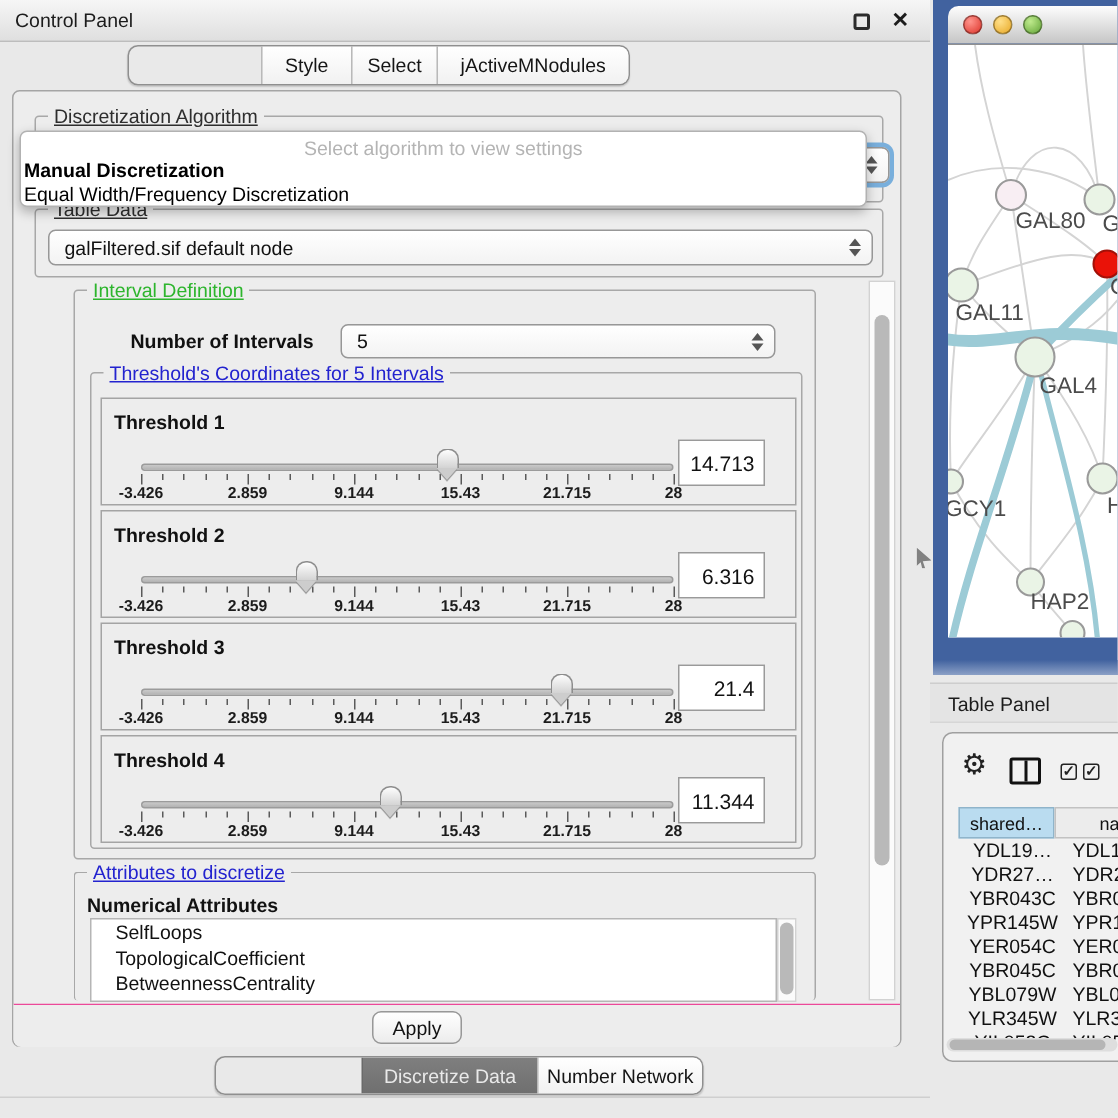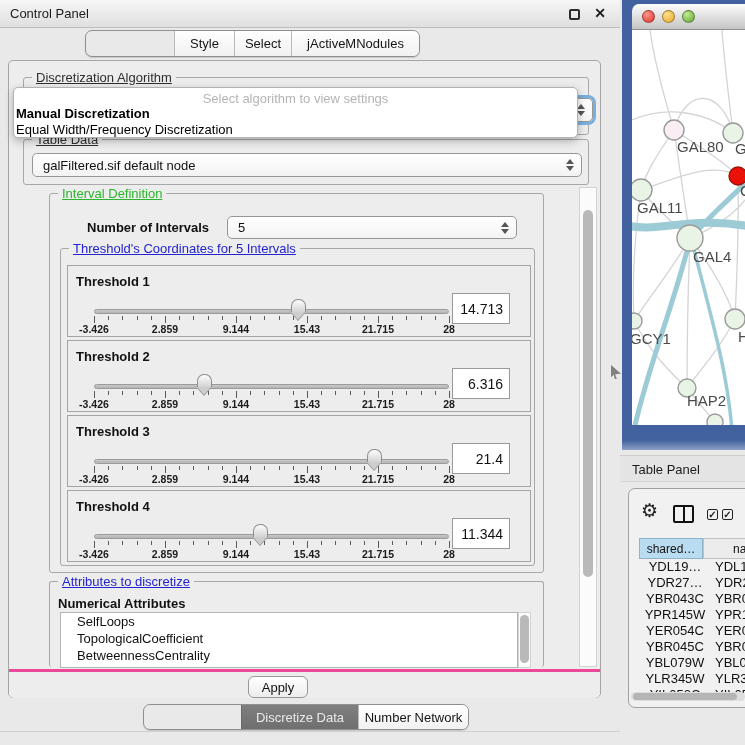--- a/index.html
+++ b/index.html
@@ -58,21 +58,21 @@
   .tick-lab{position:absolute;transform:translateX(-50%);font-size:10.5px;font-weight:bold;color:#1b1b1b;white-space:nowrap;}
   .t-value{position:absolute;left:384px;top:27px;width:58px;height:31px;background:#fff;border:1px solid #9a9a9a;
     font-size:14px;display:flex;align-items:center;justify-content:flex-end;padding-right:6px;}
   
   #attr-list{position:absolute;left:10px;top:30px;width:458px;height:56px;background:#fff;
     border:1px solid #b5b5b5;overflow:hidden;font-size:13px;}
   #attr-list .li{height:17px;line-height:17px;padding-left:16px;white-space:nowrap;}
   .vsb{position:absolute;background:#fbfbfb;border:1px solid #d2d2d2;}
   .vsb .th{position:absolute;left:1px;right:1px;background:#b9b9b9;border-radius:6px;}
   
-  #apply-strip{position:absolute;left:0;top:608px;width:591px;height:29px;border-top:3px solid #ec4899;
+  #apply-strip{position:absolute;left:0;top:608px;width:591px;height:29px;border-top:1px solid #ec4899;
     border-radius:0 0 5px 5px;background:#ededed;}
   #apply-btn{position:absolute;left:239px;top:4px;width:60px;height:22px;background:linear-gradient(#ffffff,#ececec);
     border:1px solid #989898;border-radius:6px;font-size:13px;display:flex;align-items:center;justify-content:center;}
   #bottom-line{position:absolute;left:0;top:731px;width:620px;height:1px;background:#cfcfcf;}
   
   #netwin{position:absolute;left:622px;top:0;width:123px;height:450px;background:#41629f;}
   #netwin .frame-bottom{position:absolute;left:0;bottom:0;width:100%;height:10px;
     background:linear-gradient(#41629f,#8ba0c6);}
   #mac-titlebar{position:absolute;left:10px;top:4px;width:113px;height:26px;
     background:linear-gradient(#fdfdfd,#c5c5c5);border-bottom:1px solid #8f8f8f;border-radius:7px 0 0 0;}

